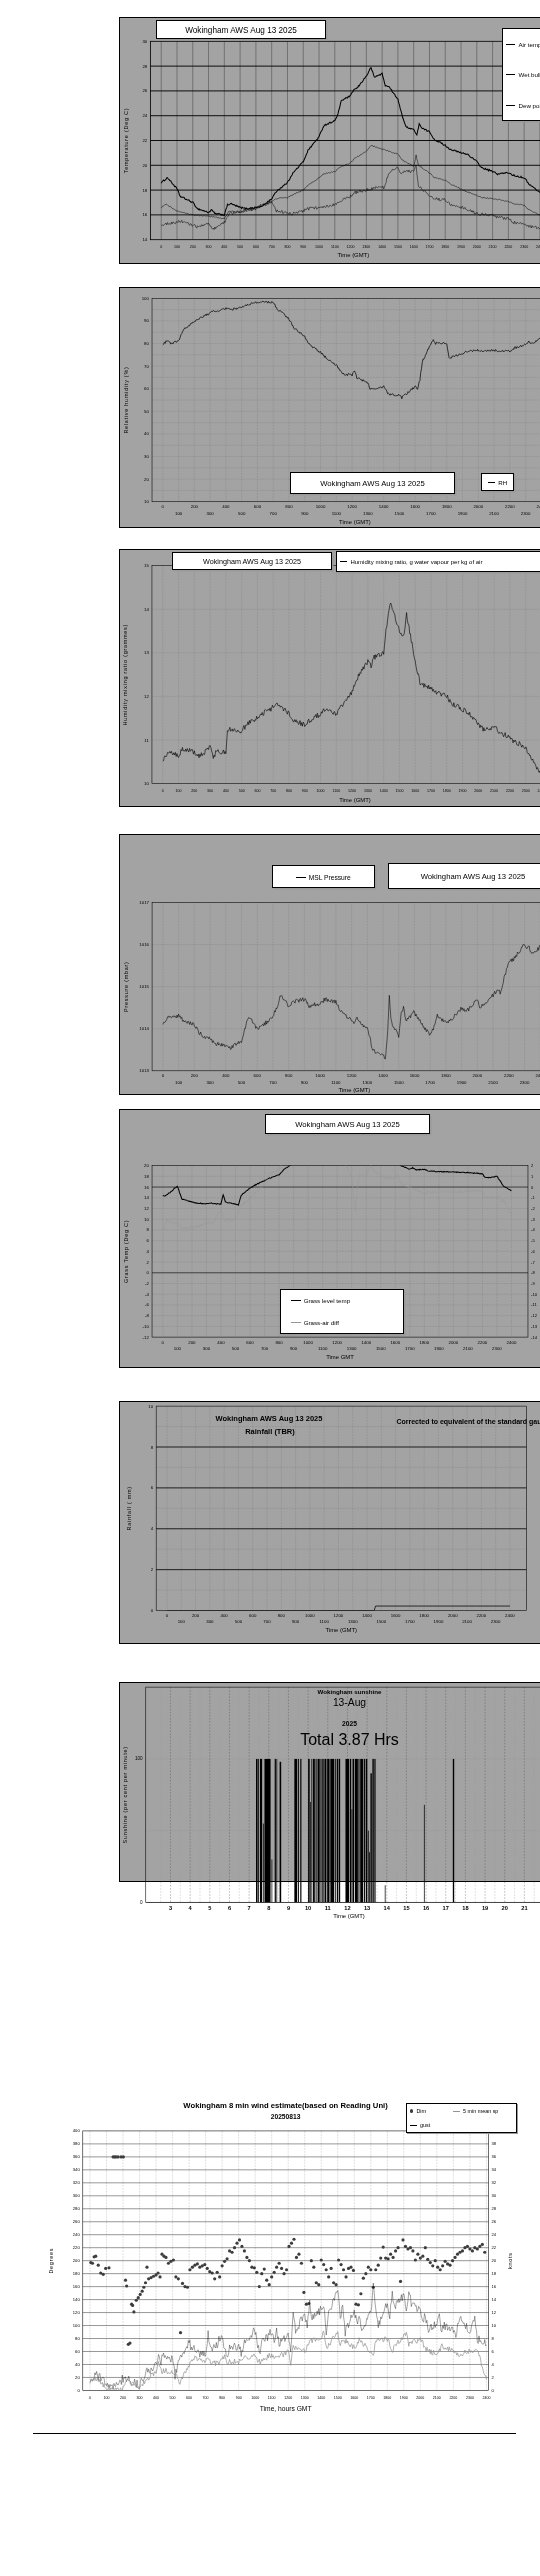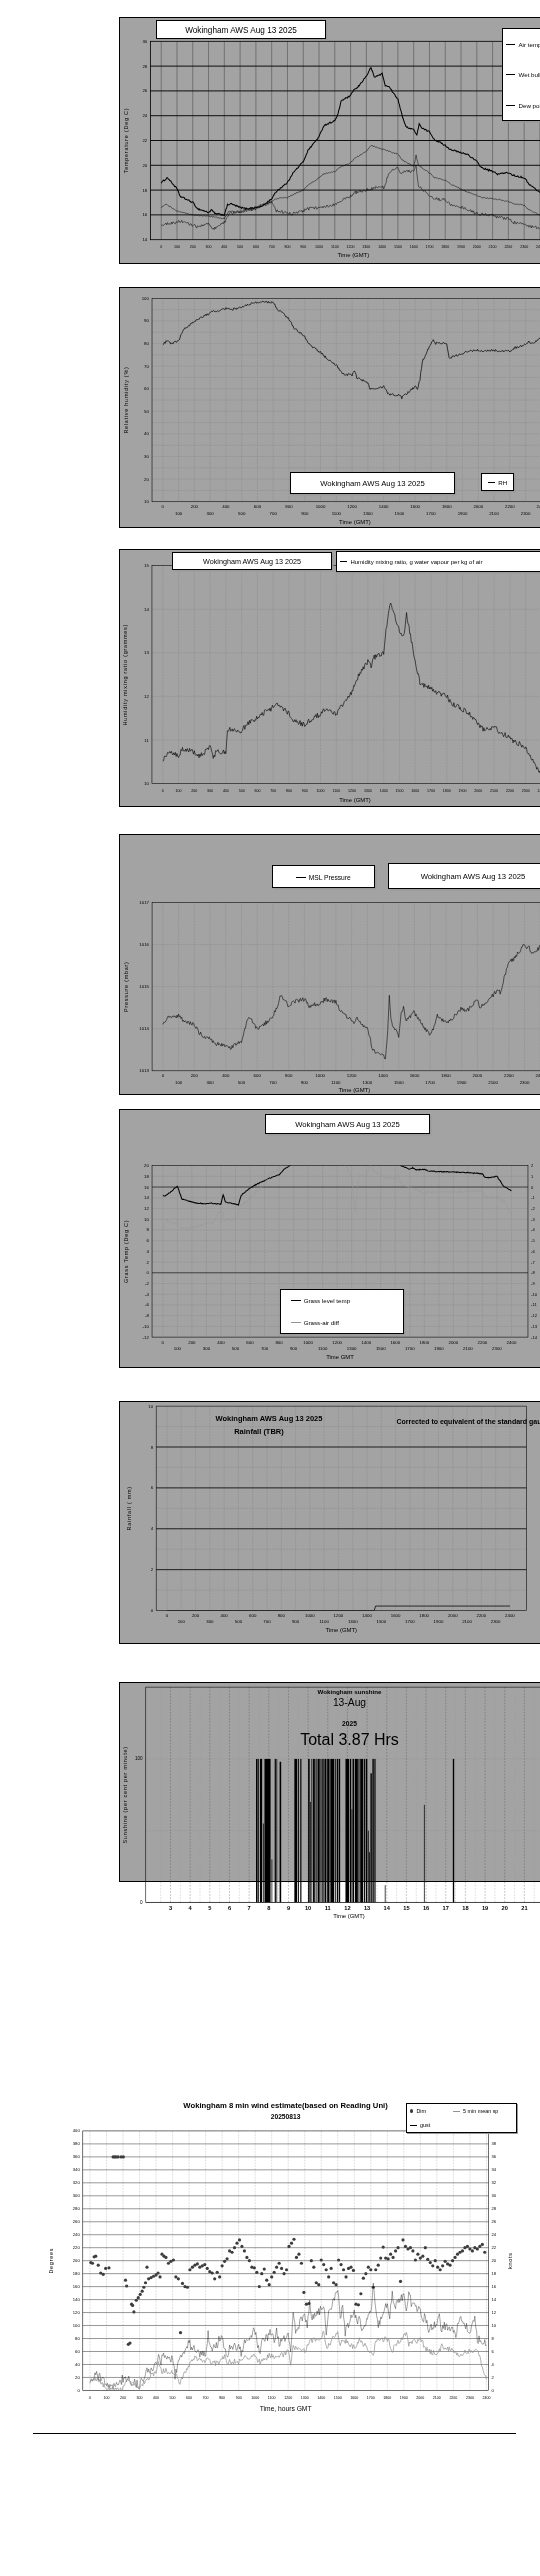--- a/index.html
+++ b/index.html
@@ -610,21 +610,21 @@
           <text x="701.5" y="417" font-size="8.5" text-anchor="middle">2200</text>
           <text x="729.25" y="429" font-size="8.5" text-anchor="middle">2300</text>
           <text x="757" y="417" font-size="8.5" text-anchor="middle">2400</text>
           <text x="22" y="206.5" font-size="10.5" text-anchor="middle" transform="rotate(-90 22 206.5)" letter-spacing="1.5">Rainfall ( mm)</text>
           <text x="830" y="206.5" font-size="10.5" text-anchor="middle" transform="rotate(-90 830 206.5)" letter-spacing="1.5">Rainfall (mm)</text>
           <text x="429.5" y="446" font-size="11.5" text-anchor="middle">Time (GMT)</text>
         </g>
       </g>
     </svg>
   <div class="plaintxt" style="left:69px;top:12.4px;width:160px;font-size:7.5px;font-weight:bold">Wokingham AWS Aug 13 2025</div>
-  <div class="plaintxt" style="left:59px;top:25px;width:160px;font-size:7.5px;font-weight:bold">Rainfall (TBR)</div>
+  <div class="plaintxt" style="left:70px;top:25px;width:160px;font-size:7.5px;font-weight:bold">Rainfall (TBR)</div>
   <div class="plaintxt" style="left:268px;top:15.5px;width:170px;font-size:7px;font-weight:bold">Corrected to equivalent of the standard gauge</div>
 </section>
 
 <section class="cbox" style="left:75px;top:1682px;width:441px;height:200px">
   <svg width="440" height="237" viewBox="0 0 854 460">
       <g>
         <g>
           <line x1="78.92" y1="8" x2="78.92" y2="426" stroke="#999" stroke-width="0.7" stroke-dasharray="3 3"></line>
           <line x1="98" y1="8" x2="98" y2="426" stroke="#444" stroke-width="0.7" stroke-dasharray="3 3"></line>
           <line x1="117.08" y1="8" x2="117.08" y2="426" stroke="#999" stroke-width="0.7" stroke-dasharray="3 3"></line>

